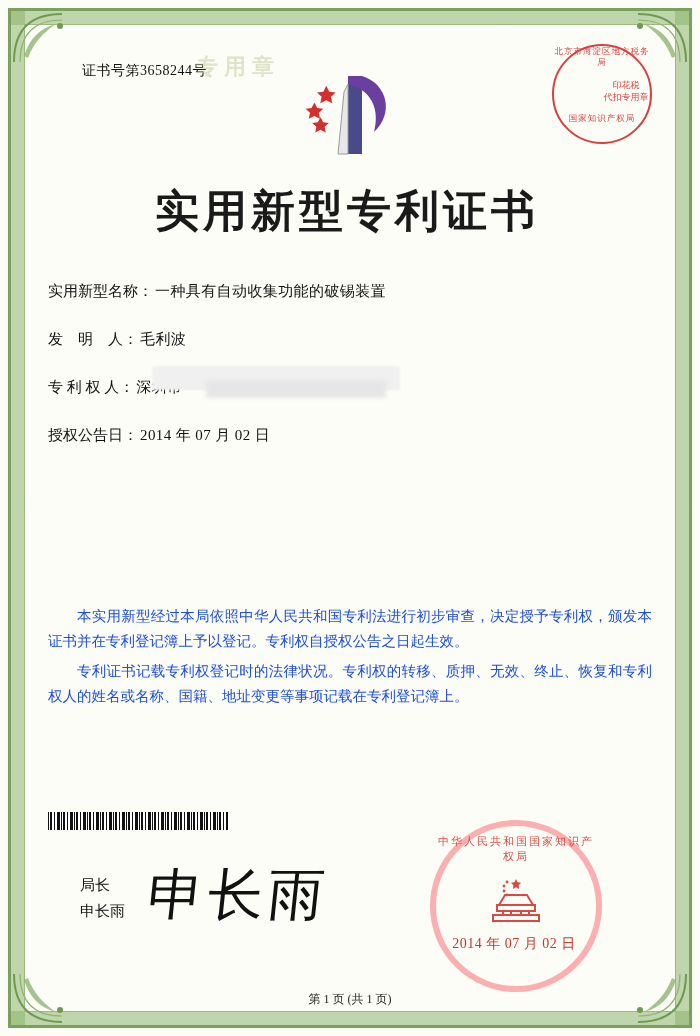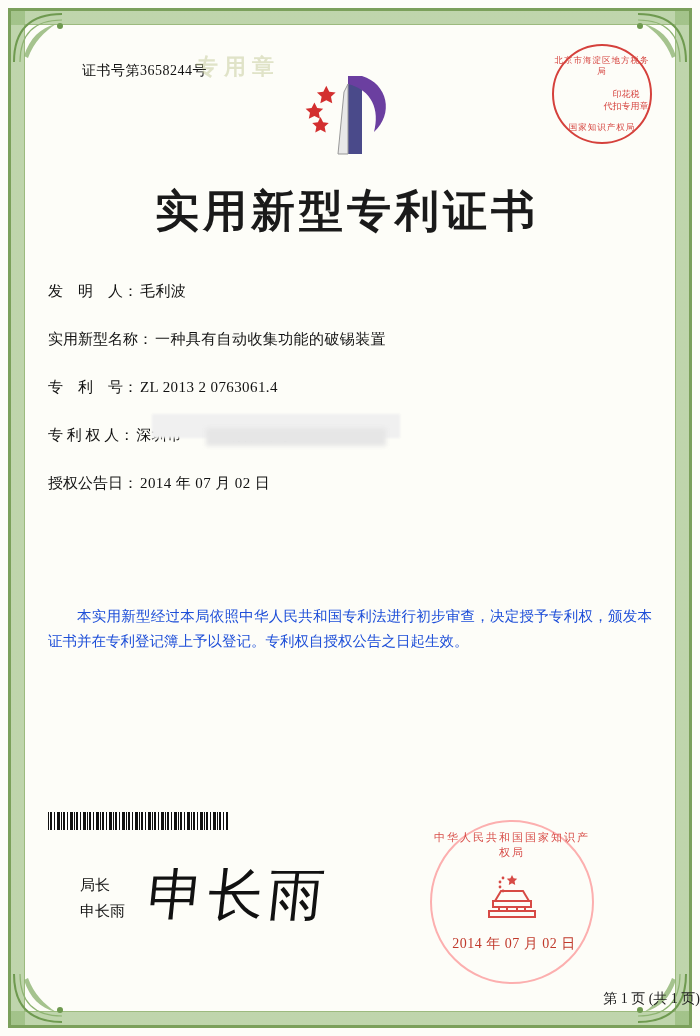--- a/index.html
+++ b/index.html
@@ -80,21 +80,20 @@
     width: 96px; height: 96px;
     border: 2px solid #d2322d;
     border-radius: 50%;
     color: #d2322d;
     text-align: center;
     opacity: .92;
   }
   .top-seal .arc {
     font-size: 8.5px;
     letter-spacing: 1px;
-    margin-top: 9px;
     line-height: 11px;
   }
   .top-seal .mid {
     font-size: 9px;
     line-height: 12px;
     margin-top: 11px;
     padding-left: 48px;
   }
   .top-seal .btm {
     font-size: 8.5px;
@@ -192,21 +191,21 @@
     letter-spacing: 4px;
     transform: skewX(-6deg);
     white-space: nowrap;
   }
 
   
   .nat-seal {
     position: absolute;
     left: 430px; top: 820px;
     width: 160px; height: 160px;
-    border: 2px solid #fca5a5;
+    border: 6px solid #fca5a5;
     border-radius: 50%;
     color: #d2322d;
     opacity: .88;
   }
   .nat-seal .ring-text {
     position: absolute;
     left: 0; top: 8px;
     width: 100%;
     text-align: center;
     font-size: 11px;
@@ -224,22 +223,22 @@
     width: 148px;
     text-align: center;
     font-size: 14px;
     color: #c0392b;
     letter-spacing: .5px;
   }
 
   .footer {
     position: absolute;
     left: 0; right: 0; bottom: 28px;
-    text-align: right;
-    font-size: 14px;
+    text-align: center;
+    font-size: 12px;
     color: #222;
   }
 </style>
 </head>
 <body>
 
 <div class="page">
 
   <div class="border-outer"></div>
   <div class="border-inner"></div>
@@ -298,45 +297,42 @@
     <div class="arc">北京市海淀区地方税务局</div>
     <div class="mid">印花税</div>
     <div class="mid" style="margin-top:0">代扣专用章</div>
     <div class="btm">国家知识产权局</div>
   </div>
 
   <div class="title">实用新型专利证书</div>
 
   <div class="fields">
     <div class="field-row">
+      <span class="field-label">实用新型名称：</span>
+      <span class="field-value">一种具有自动收集功能的破锡装置</span>
+    </div>
+    <div class="field-row">
       <span class="field-label">发　明　人：</span>
       <span class="field-value">毛利波</span>
-    </div>
-    <div class="field-row">
-      <span class="field-label">实用新型名称：</span>
-      <span class="field-value">一种具有自动收集功能的破锡装置</span>
-    </div>
-    <div class="field-row">
-      <span class="field-label">专　利　号：</span>
-      <span class="field-value">ZL 2013 2 0763061.4</span>
     </div>
     <div class="field-row">
       <span class="field-label">专 利 权 人：</span>
       <span class="field-value">深圳市　　　有限公司</span>
       <span class="redacted"></span>
       <span class="redacted2"></span>
     </div>
     <div class="field-row">
       <span class="field-label">授权公告日：</span>
       <span class="field-value">2014 年 07 月 02 日</span>
     </div>
   </div>
 
   <div class="body-text">
     <p>本实用新型经过本局依照中华人民共和国专利法进行初步审查，决定授予专利权，颁发本证书并在专利登记簿上予以登记。专利权自授权公告之日起生效。</p>
+    <p>专利证书记载专利权登记时的法律状况。专利权的转移、质押、无效、终止、恢复和专利权人的姓名或名称、国籍、地址变更等事项记载在专利登记簿上。</p>
   </div>
 
   <div class="barcode"></div>
 
   <div class="sign-label">
     <div>局长</div>
     <div>申长雨</div>
   </div>
   <div class="signature">申长雨</div>
 

